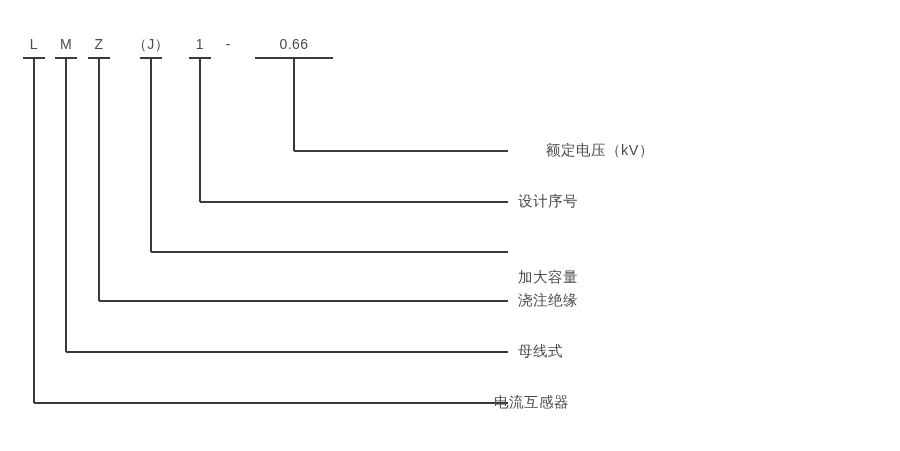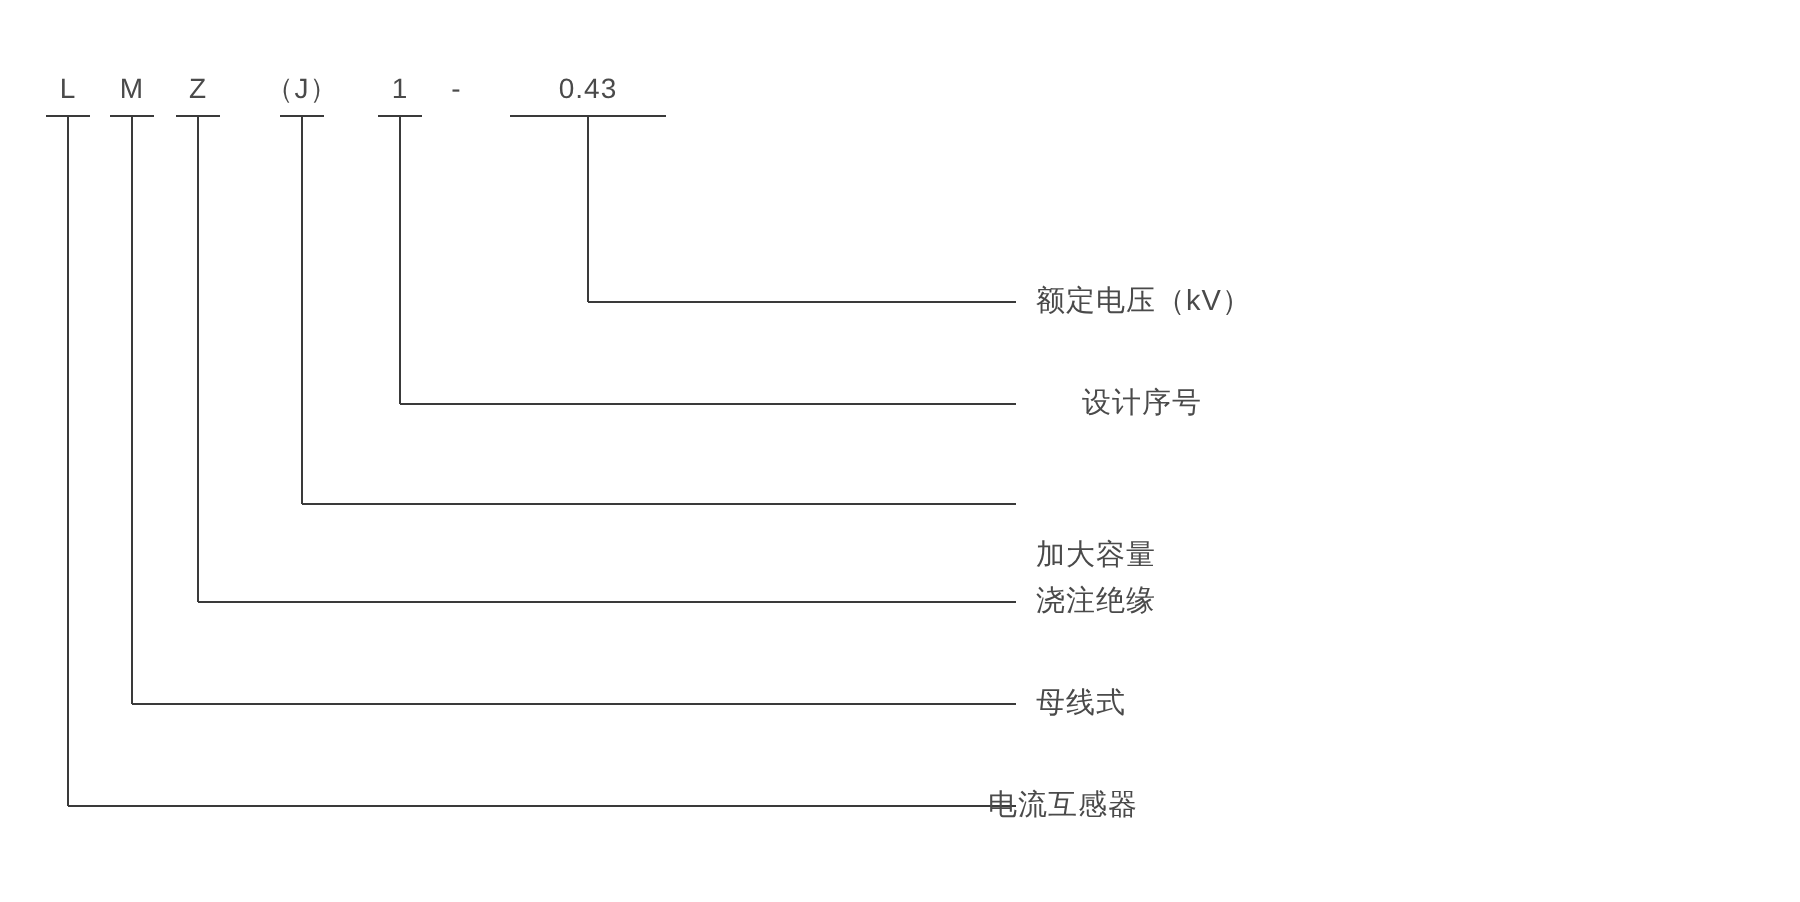--- a/index.html
+++ b/index.html
@@ -76,25 +76,25 @@
       <line x1="66" y1="352" x2="508" y2="352" stroke="#3a3a3a" stroke-width="1.2" shape-rendering="crispEdges"></line>
       <line x1="34" y1="403" x2="508" y2="403" stroke="#3a3a3a" stroke-width="1.2" shape-rendering="crispEdges"></line>
     </svg>
 
   <div id="code-layer">
       <div class="code-char" style="left: 34px; top: 36px;">L</div>
       <div class="code-char" style="left: 66px; top: 36px;">M</div>
       <div class="code-char" style="left: 99px; top: 36px;">Z</div>
       <div class="code-char" style="left: 151px; top: 36px;">（J）</div>
       <div class="code-char" style="left: 200px; top: 36px;">1</div>
-      <div class="code-char" style="left: 294px; top: 36px;">0.43</div>
+      <div class="code-char" style="left: 294px; top: 36px;">0.66</div>
       <div class="sep-char" style="left: 228px; top: 36px;">-</div>
     </div>
   <div id="label-layer">
-      <div class="leader-label" style="left: 518px; top: 141px;">额定电压（kV）</div>
-      <div class="leader-label" style="left: 541px; top: 192px; font-family: Liberation Serif, serif;">设计序号</div>
+      <div class="leader-label" style="left: 546px; top: 141px;">额定电压（kV）</div>
+      <div class="leader-label" style="left: 518px; top: 192px; font-family: Liberation Serif, serif;">设计序号</div>
       <div class="leader-label" style="left: 518px; top: 242px; margin-top: 26px;">加大容量</div>
       <div class="leader-label" style="left: 518px; top: 291px;">浇注绝缘</div>
       <div class="leader-label" style="left: 518px; top: 342px;">母线式</div>
       <div class="leader-label" style="left: 494px; top: 393px;">电流互感器</div>
     </div>
 
 </div>
 
 </body></html>

